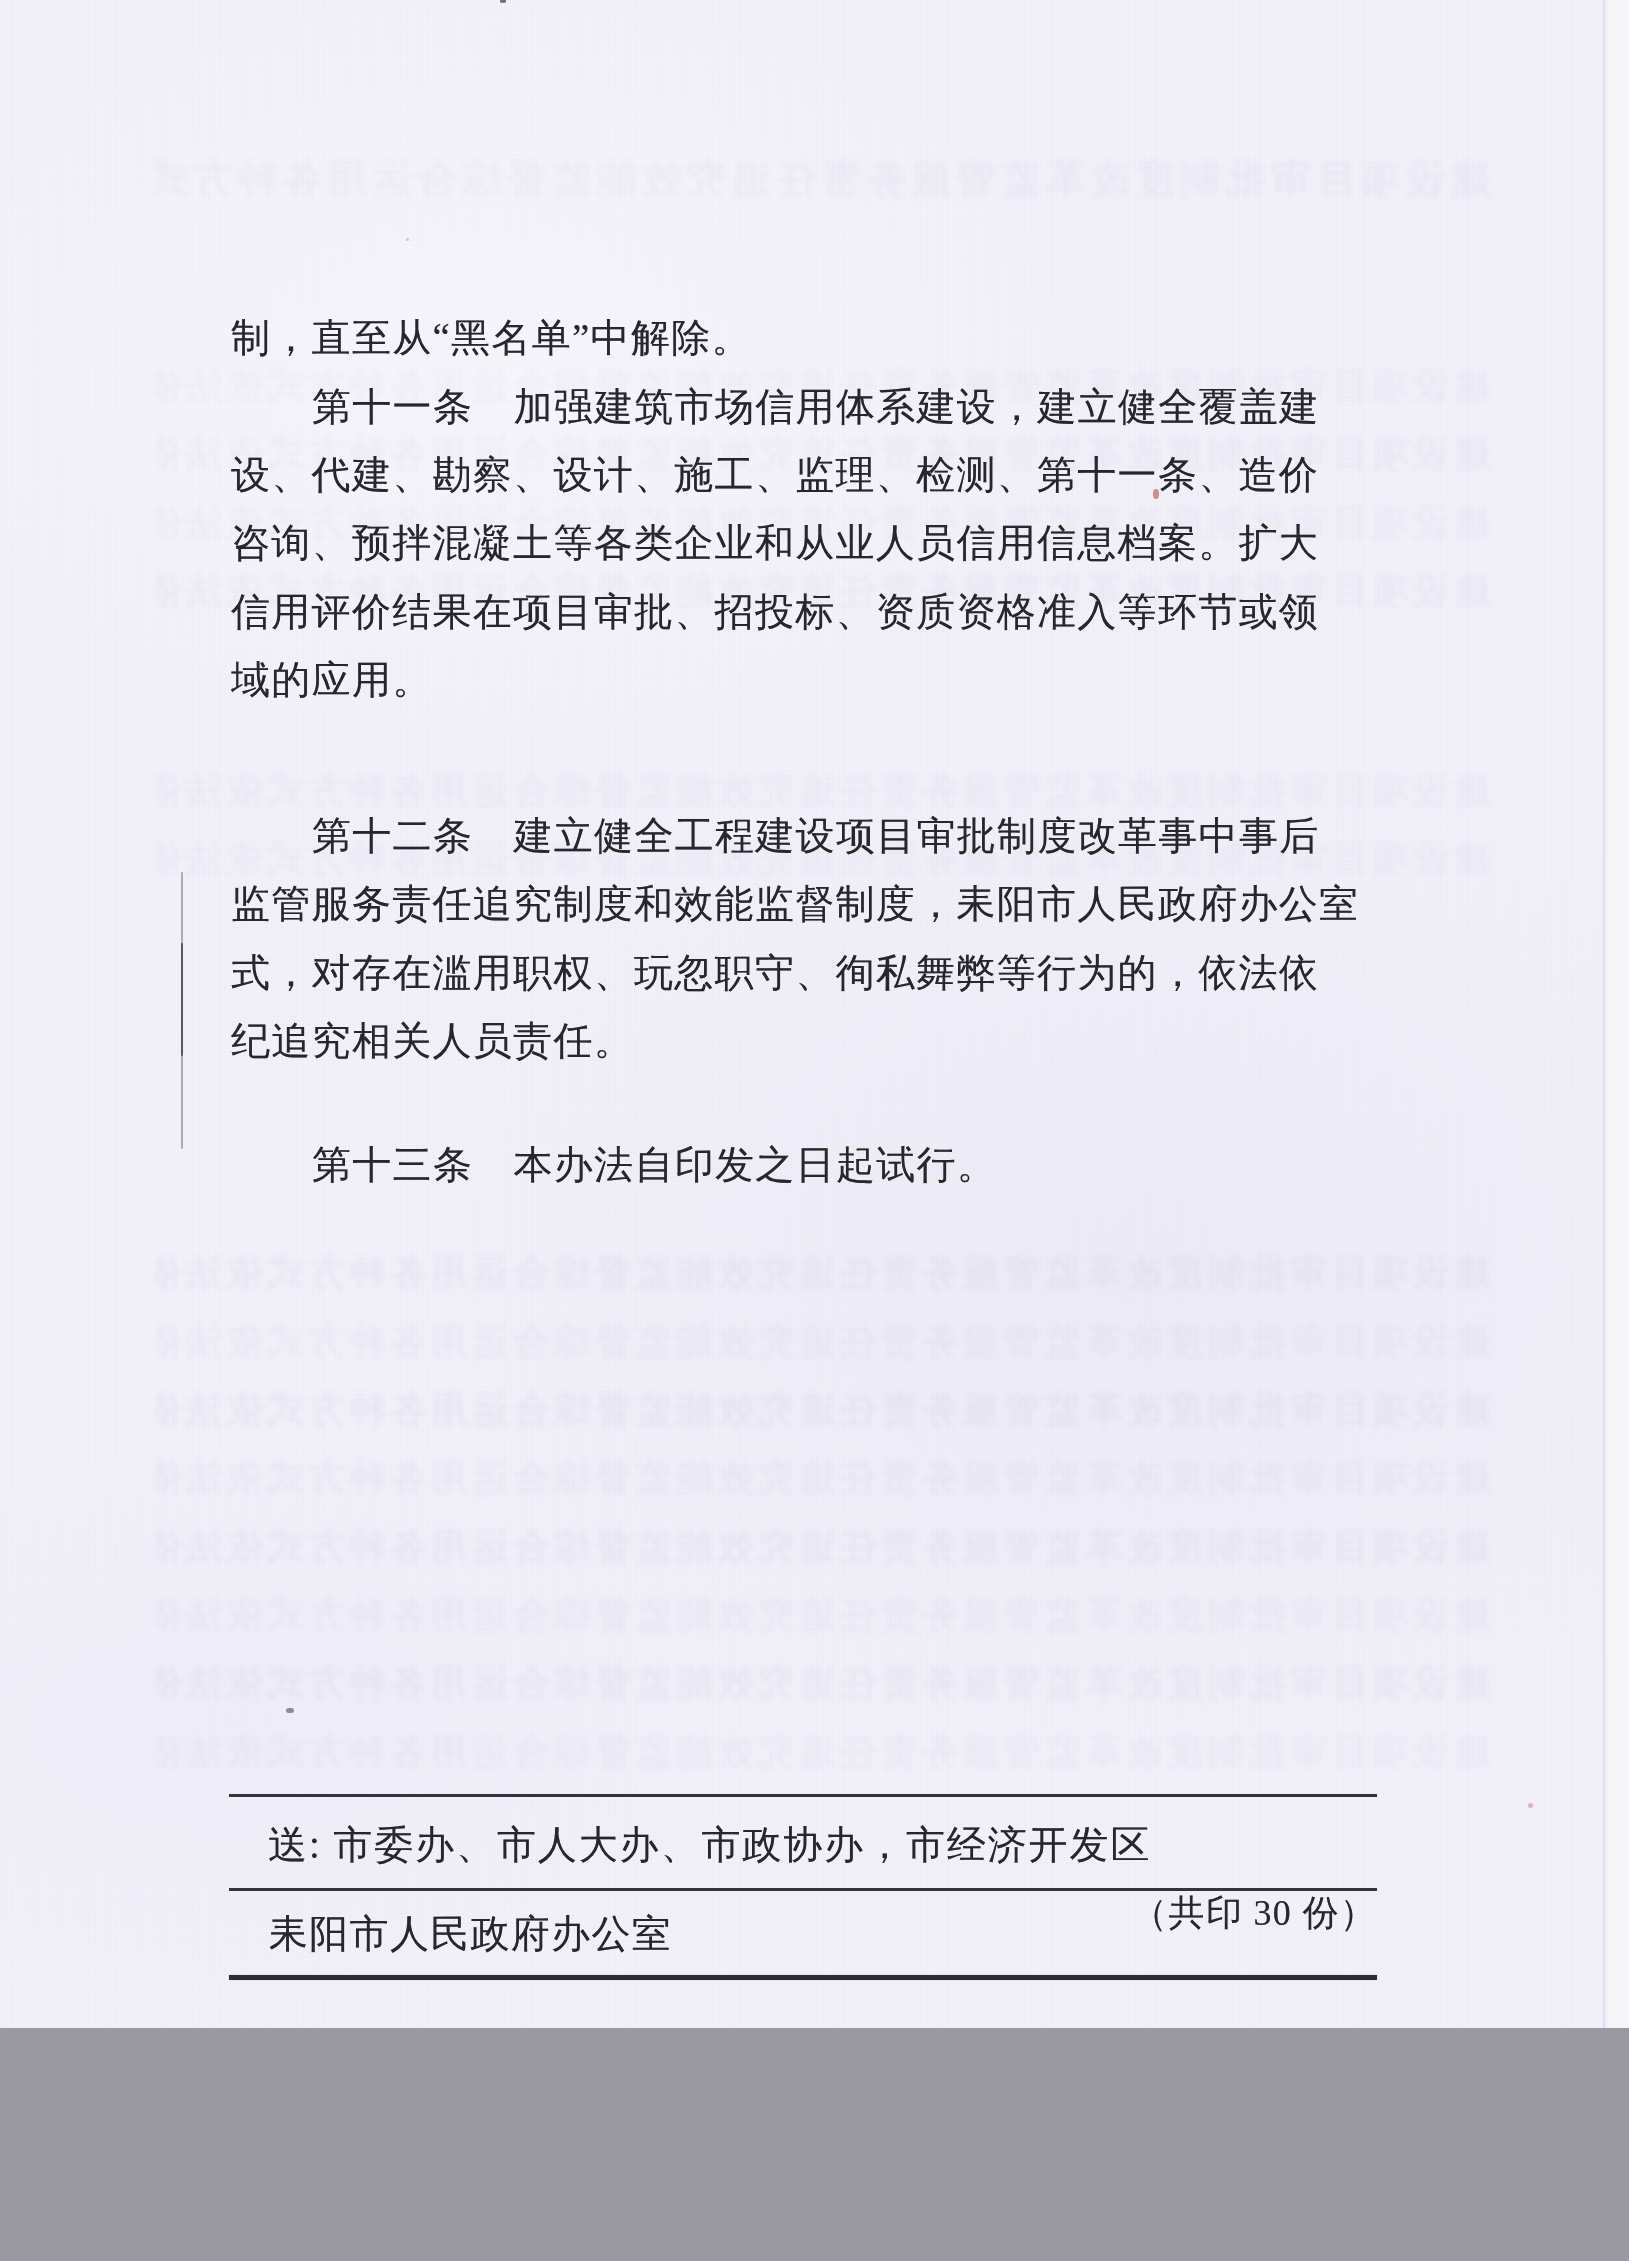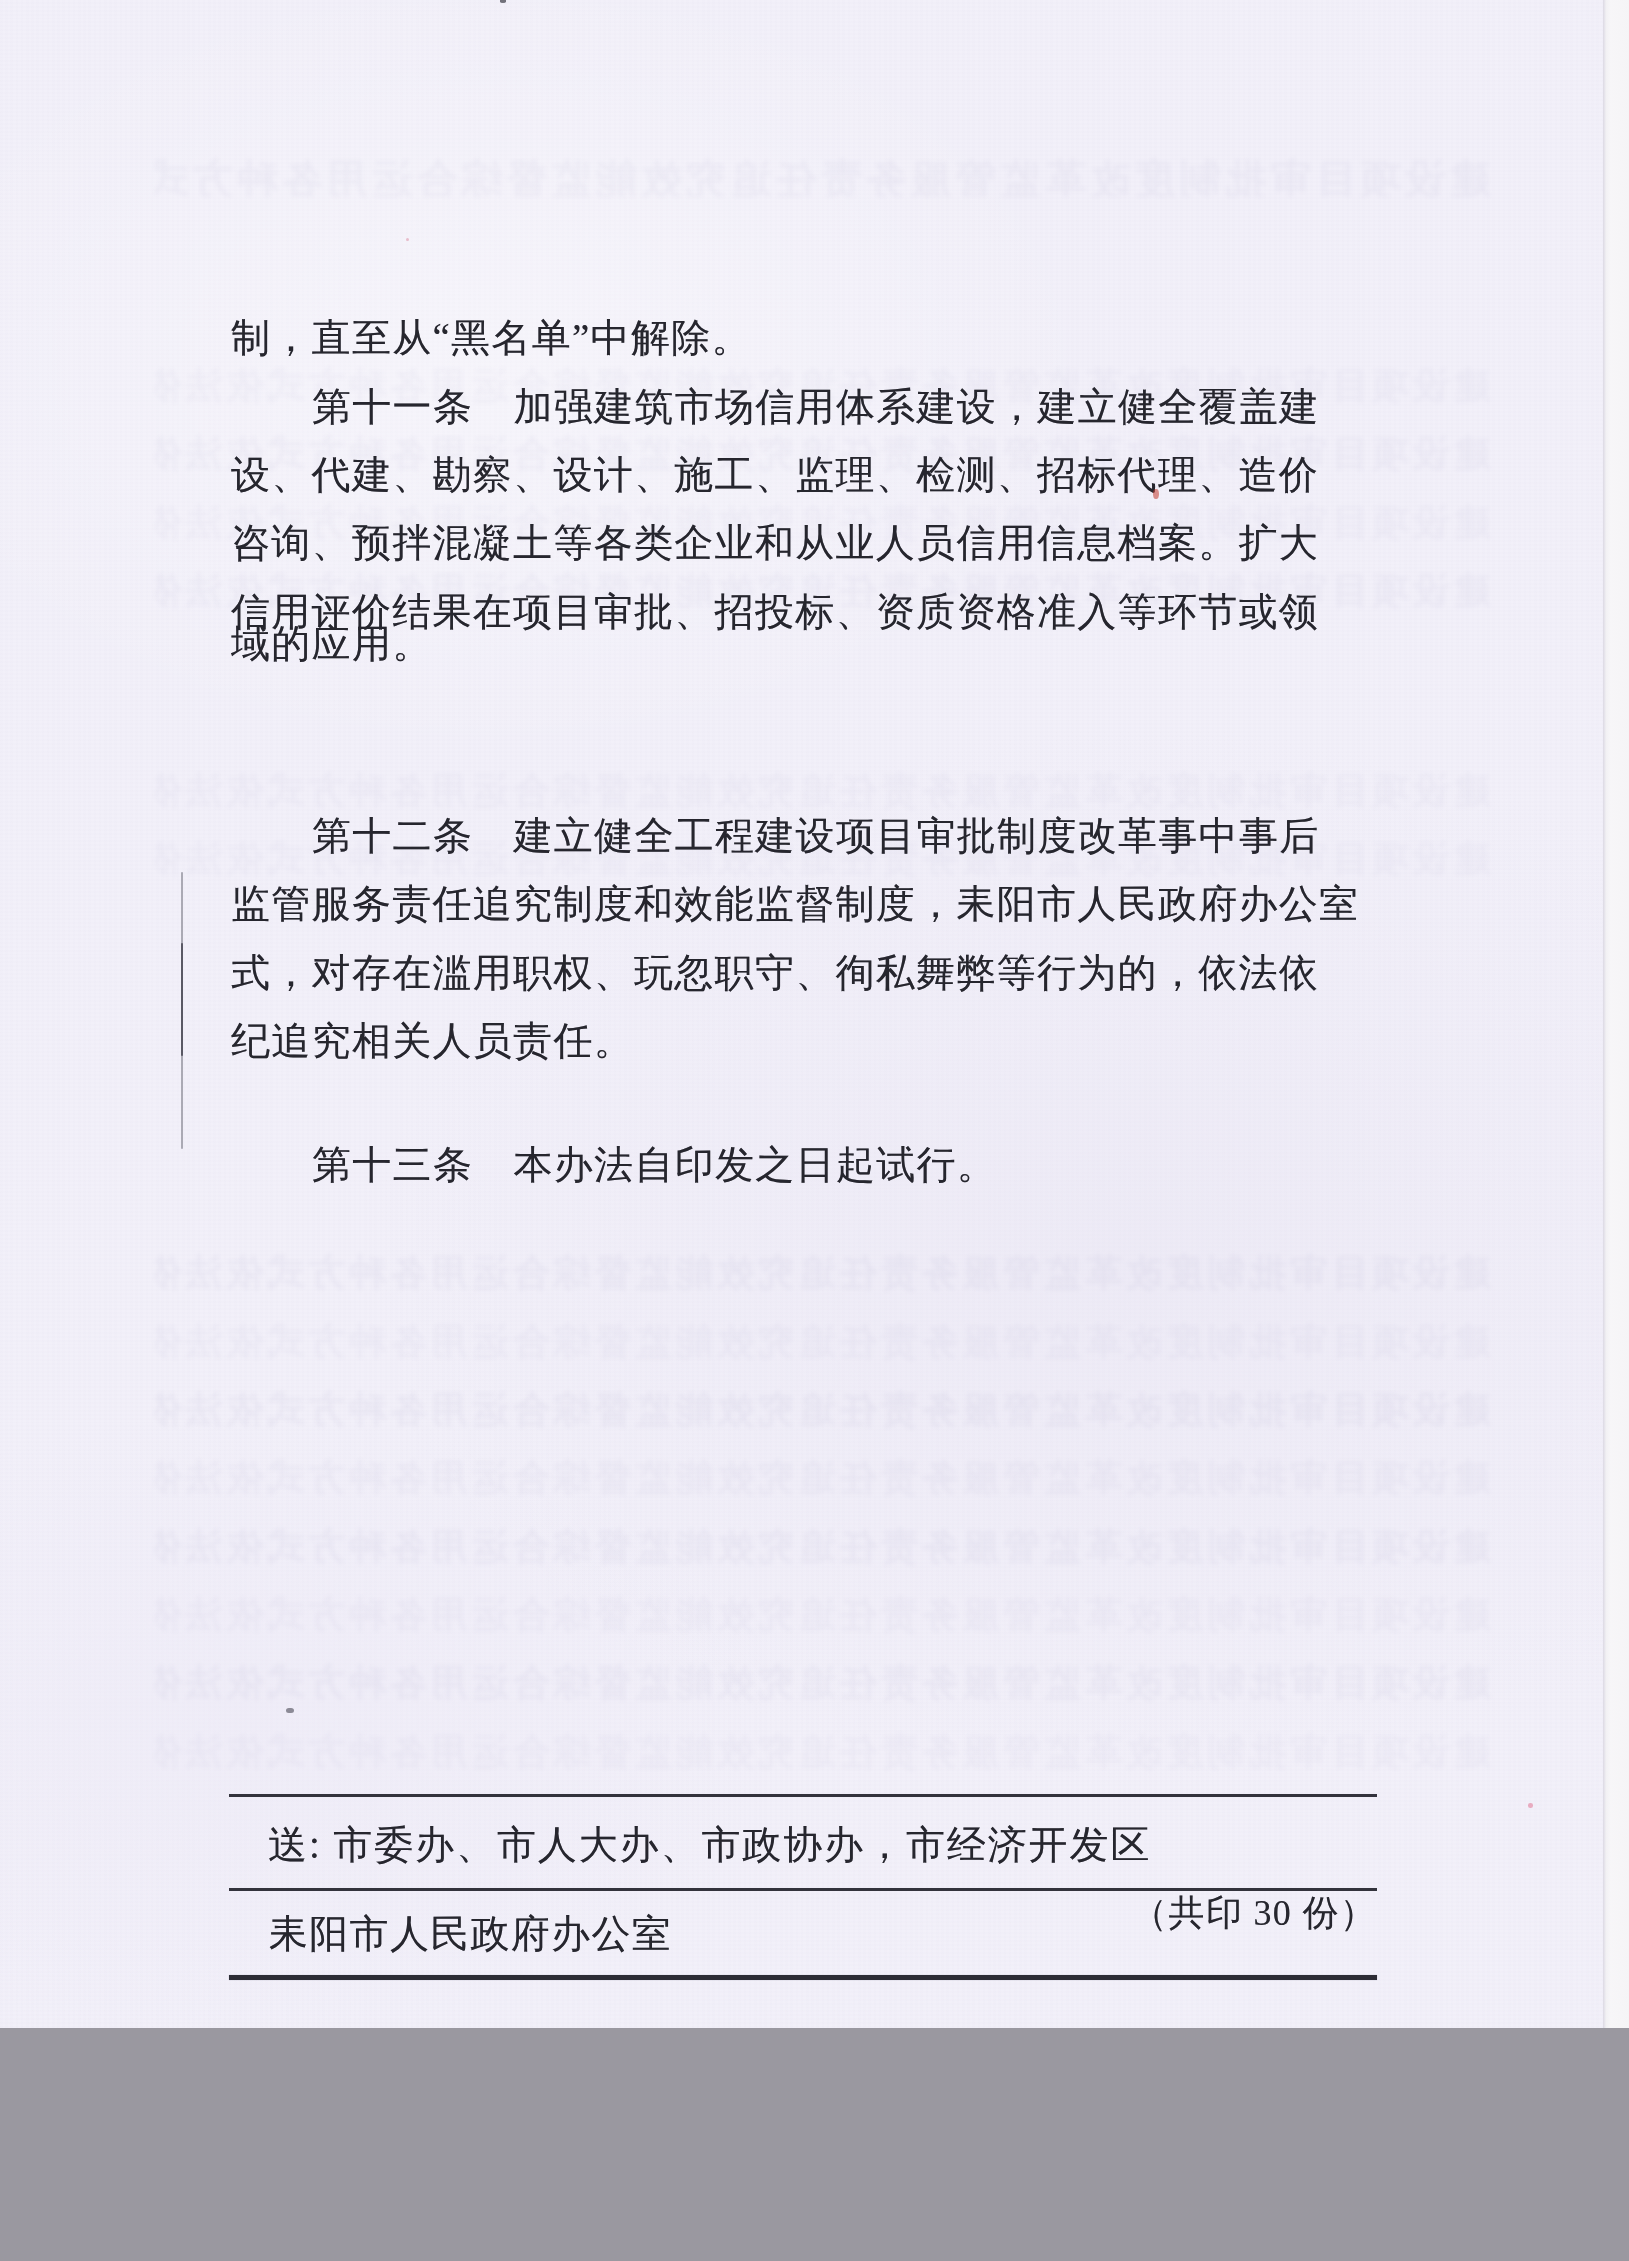--- a/index.html
+++ b/index.html
@@ -106,24 +106,24 @@
       <div class="ghost" style="top: 1453px; opacity: 0.05; font-size: 37px;">建设项目审批制度改革监管服务责任追究效能监督综合运用各种方式依法依纪追究相关人员责任信用评价结果应用环节或领域</div>
       <div class="ghost" style="top: 1522px; opacity: 0.058; font-size: 37px;">建设项目审批制度改革监管服务责任追究效能监督综合运用各种方式依法依纪追究相关人员责任信用评价结果应用环节或领域</div>
       <div class="ghost" style="top: 1590px; opacity: 0.048; font-size: 37px;">建设项目审批制度改革监管服务责任追究效能监督综合运用各种方式依法依纪追究相关人员责任信用评价结果应用环节或领域</div>
       <div class="ghost" style="top: 1658px; opacity: 0.058; font-size: 37px;">建设项目审批制度改革监管服务责任追究效能监督综合运用各种方式依法依纪追究相关人员责任信用评价结果应用环节或领域</div>
       <div class="ghost" style="top: 1727px; opacity: 0.044; font-size: 37px;">建设项目审批制度改革监管服务责任追究效能监督综合运用各种方式依法依纪追究相关人员责任信用评价结果应用环节或领域</div>
     </div>
 
   <div>
     <div class="textline" style="top:304px">制，直至从“黑名单”中解除。</div>
     <div class="textline indent" style="top:373px">第十一条　加强建筑市场信用体系建设，建立健全覆盖建</div>
-    <div class="textline" style="top:441px">设、代建、勘察、设计、施工、监理、检测、招标代理、造价</div>
+    <div class="textline" style="top:441px">设、代建、勘察、设计、施工、监理、检测、第十一条、造价</div>
     <div class="textline" style="top:509px">咨询、预拌混凝土等各类企业和从业人员信用信息档案。扩大</div>
     <div class="textline" style="top:578px">信用评价结果在项目审批、招投标、资质资格准入等环节或领</div>
-    <div class="textline" style="top:610px">域的应用。</div>
+    <div class="textline" style="top:646px">域的应用。</div>
   </div>
 
 
   <div>
     <div class="textline indent" style="top:802px">第十二条　建立健全工程建设项目审批制度改革事中事后</div>
     <div class="textline" style="top:870px">监管服务责任追究制度和效能监督制度，耒阳市人民政府办公室</div>
     <div class="textline" style="top:939px">式，对存在滥用职权、玩忽职守、徇私舞弊等行为的，依法依</div>
     <div class="textline" style="top:1007px">纪追究相关人员责任。</div>
   </div>
 

